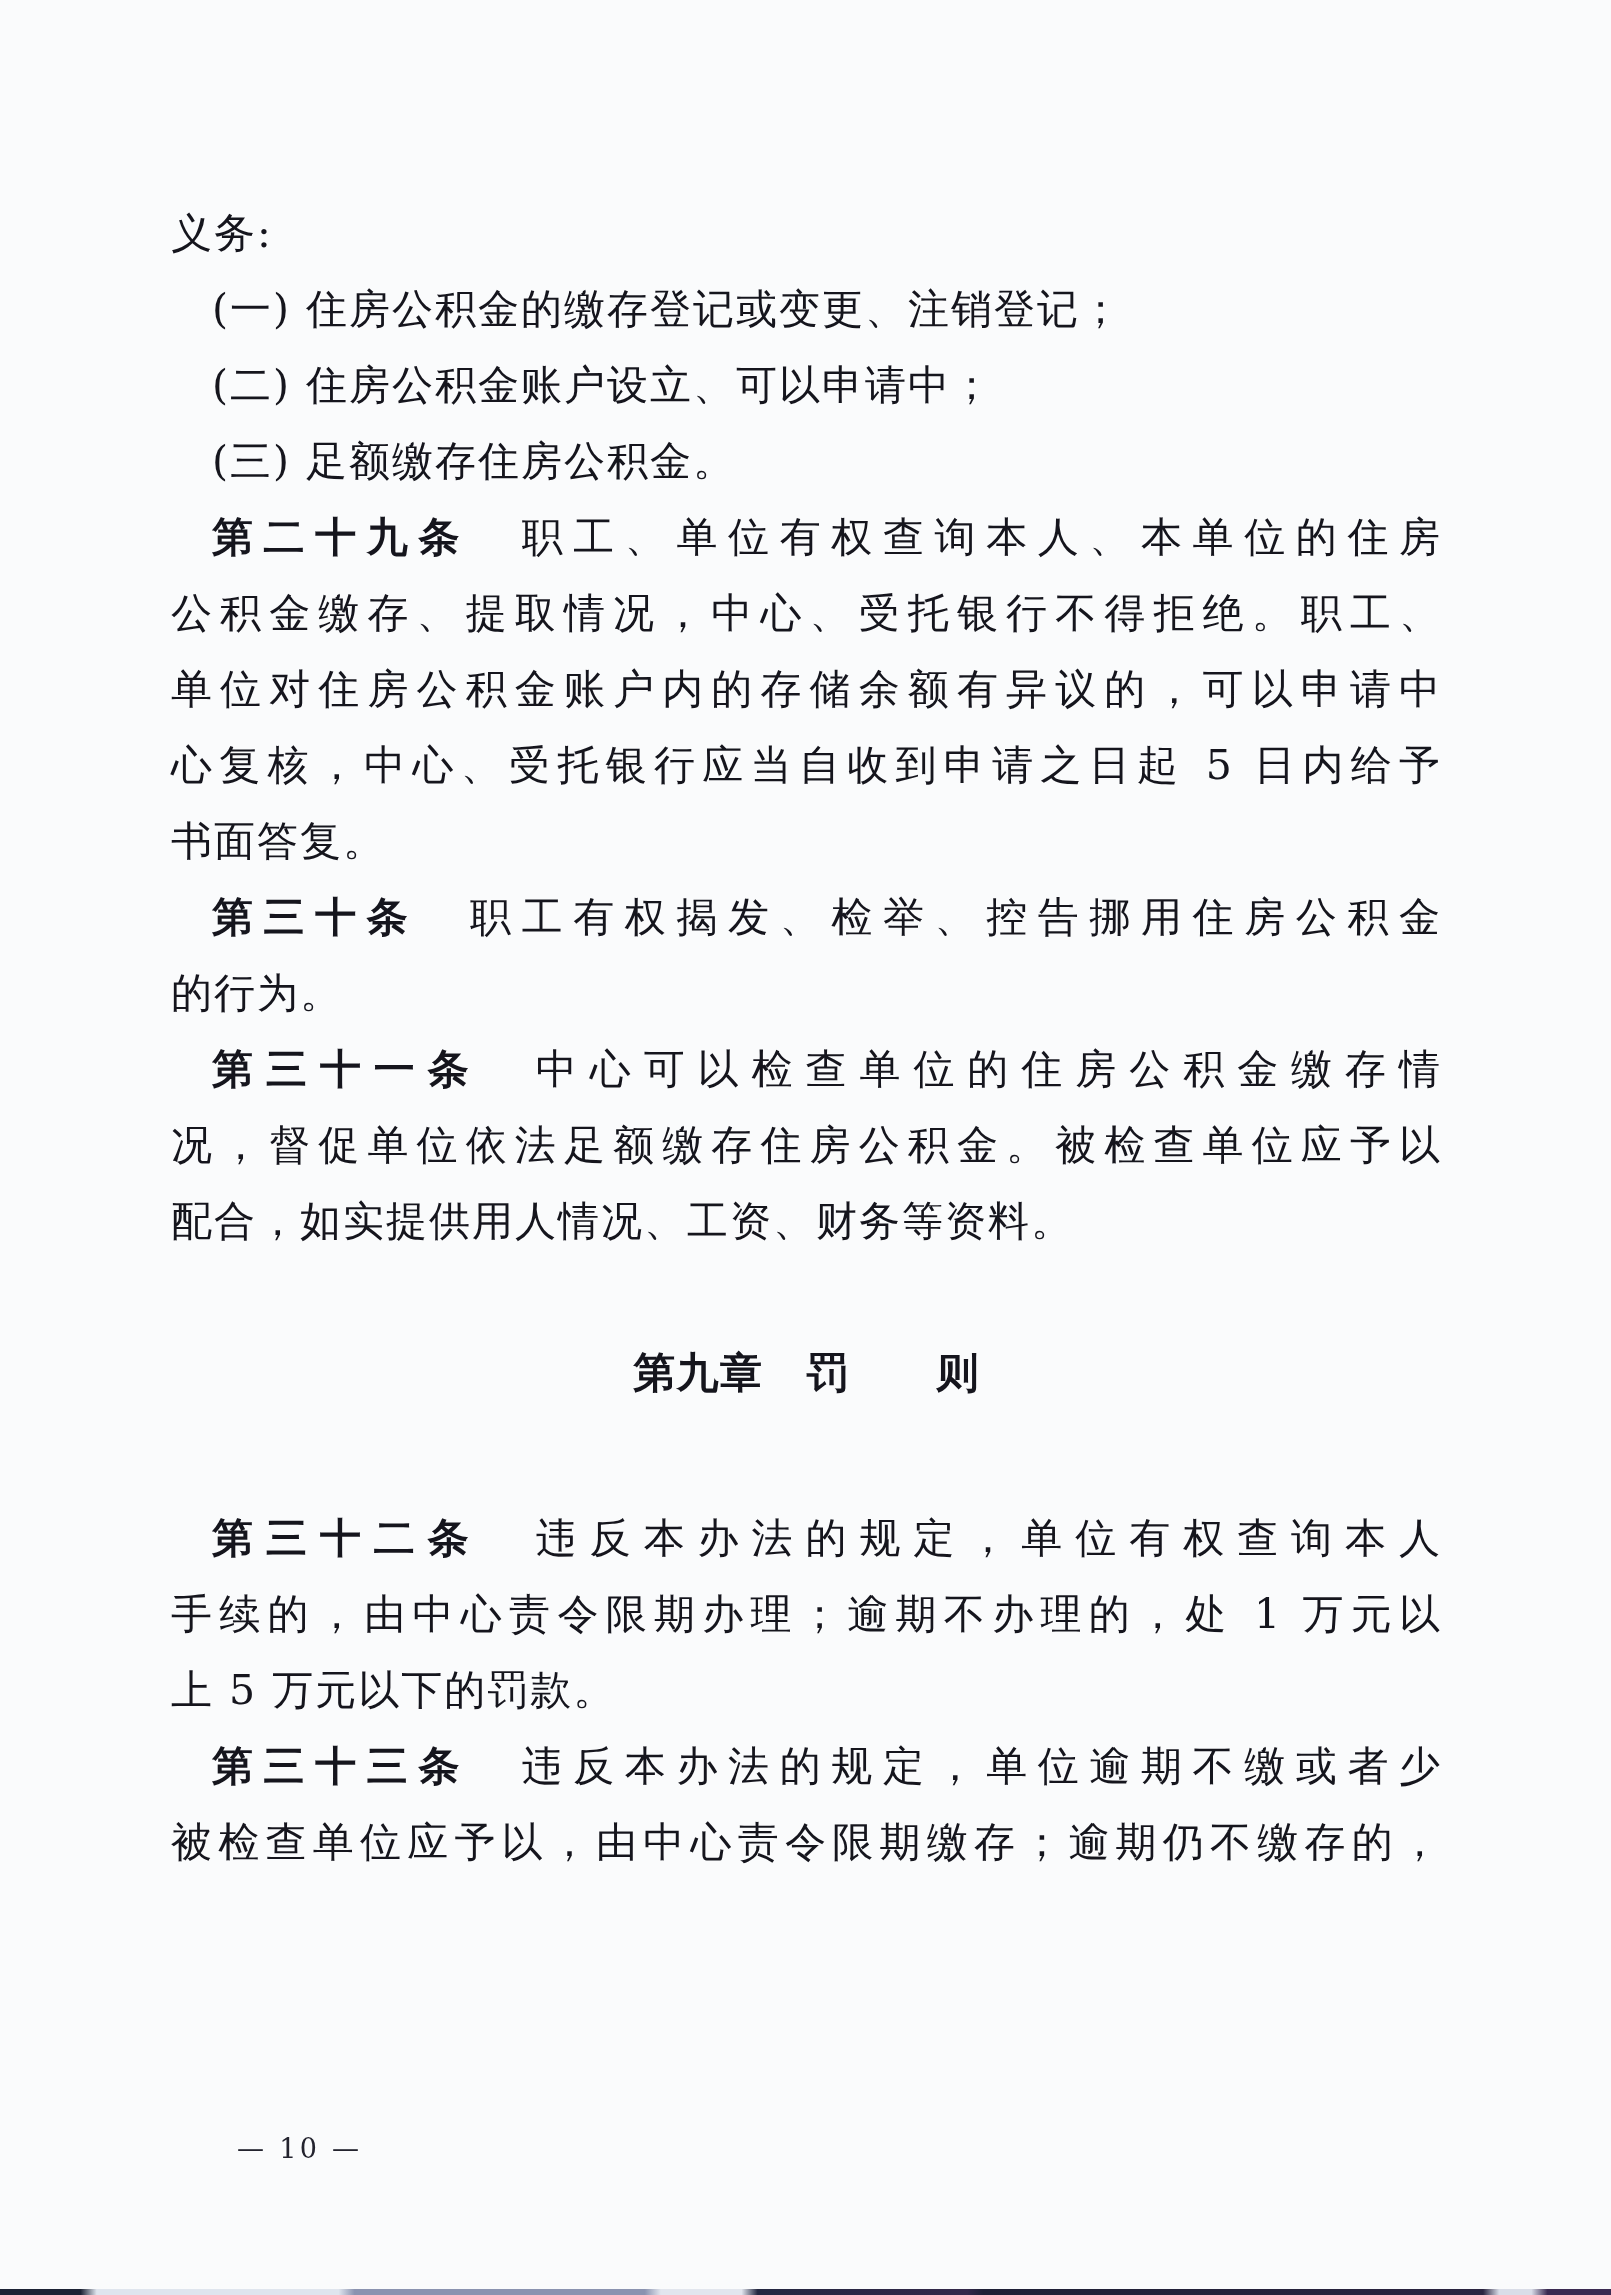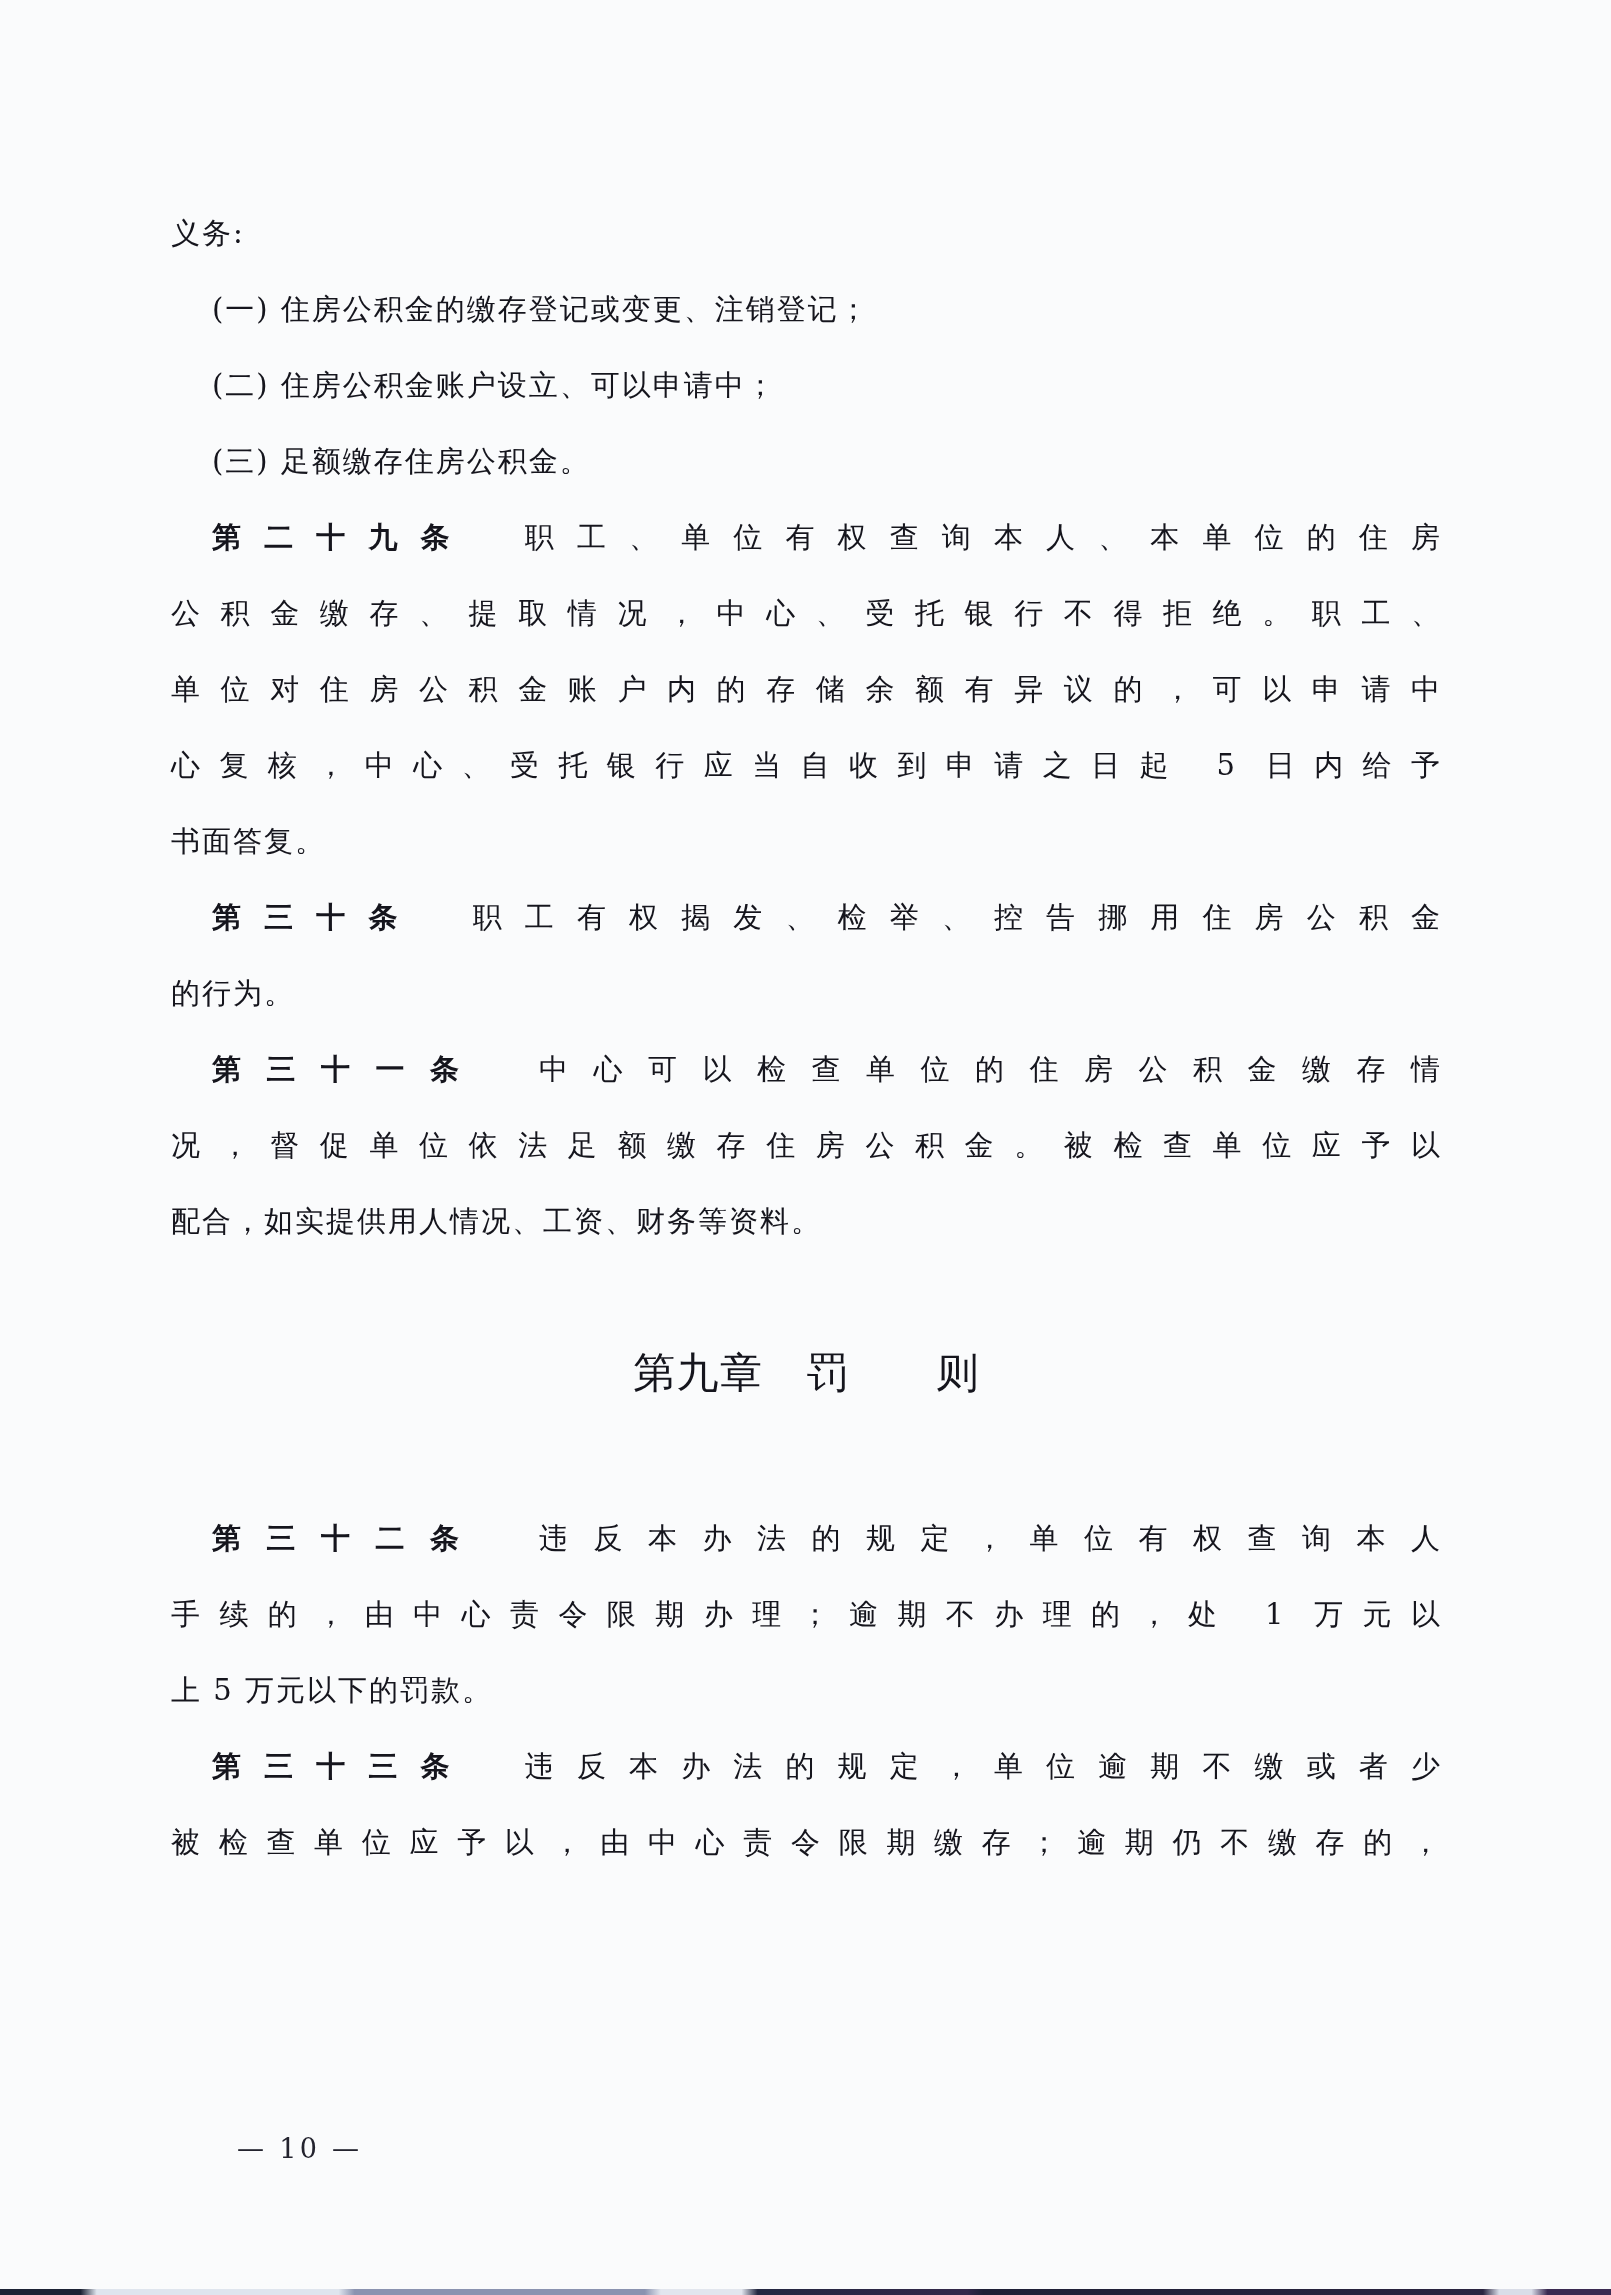--- a/index.html
+++ b/index.html
@@ -17,21 +17,21 @@
   }
   .body-text {
     position: absolute;
     left: 171px;
     top: 195px;
     width: 1271px;
   }
   .line {
     height: 76px;
     line-height: 76px;
-    font-size: 29px;
+    font-size: 41px;
     letter-spacing: 2px;
     white-space: nowrap;
   }
   .fill {
     white-space: normal;
     text-align: justify;
     text-align-last: justify;
   }
   .indent {
     padding-left: 41px;
@@ -39,21 +39,21 @@
   .head {
     font-weight: 700;
     margin-top: 20px;
   }
   .chapter {
     height: 76px;
     line-height: 76px;
     margin: 76px 0 89px 0;
     text-align: center;
     font-size: 42px;
-    font-weight: 400;
+    font-weight: 700;
     letter-spacing: 1.3px;
   }
   .page-number {
     position: absolute;
     left: 237px;
     top: 2133px;
     font-size: 27px;
     letter-spacing: 3.3px;
     color: #23232e;
   }

